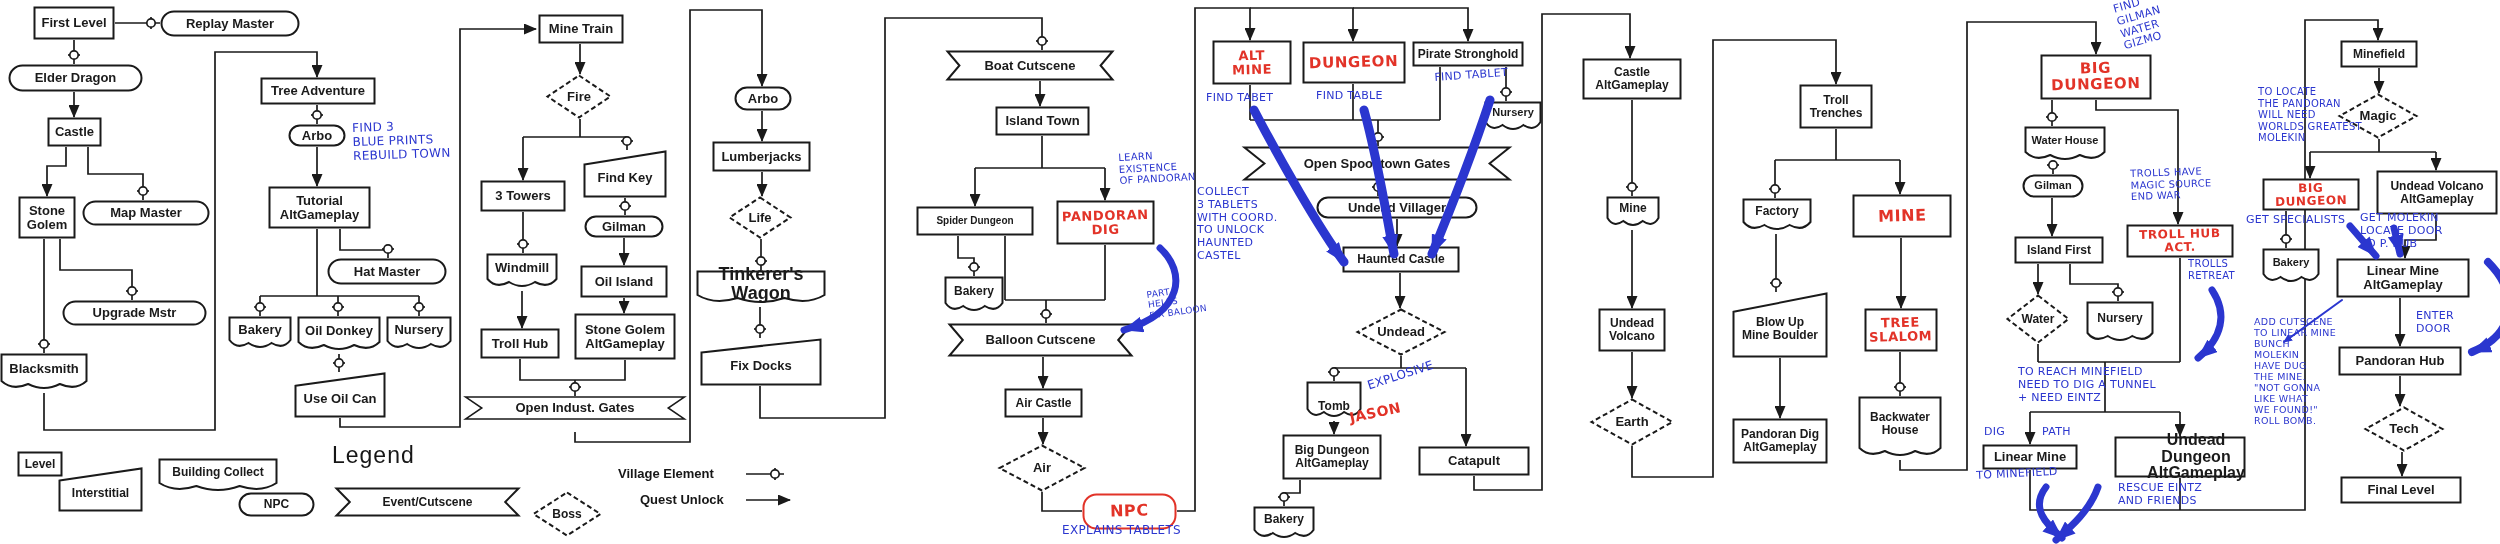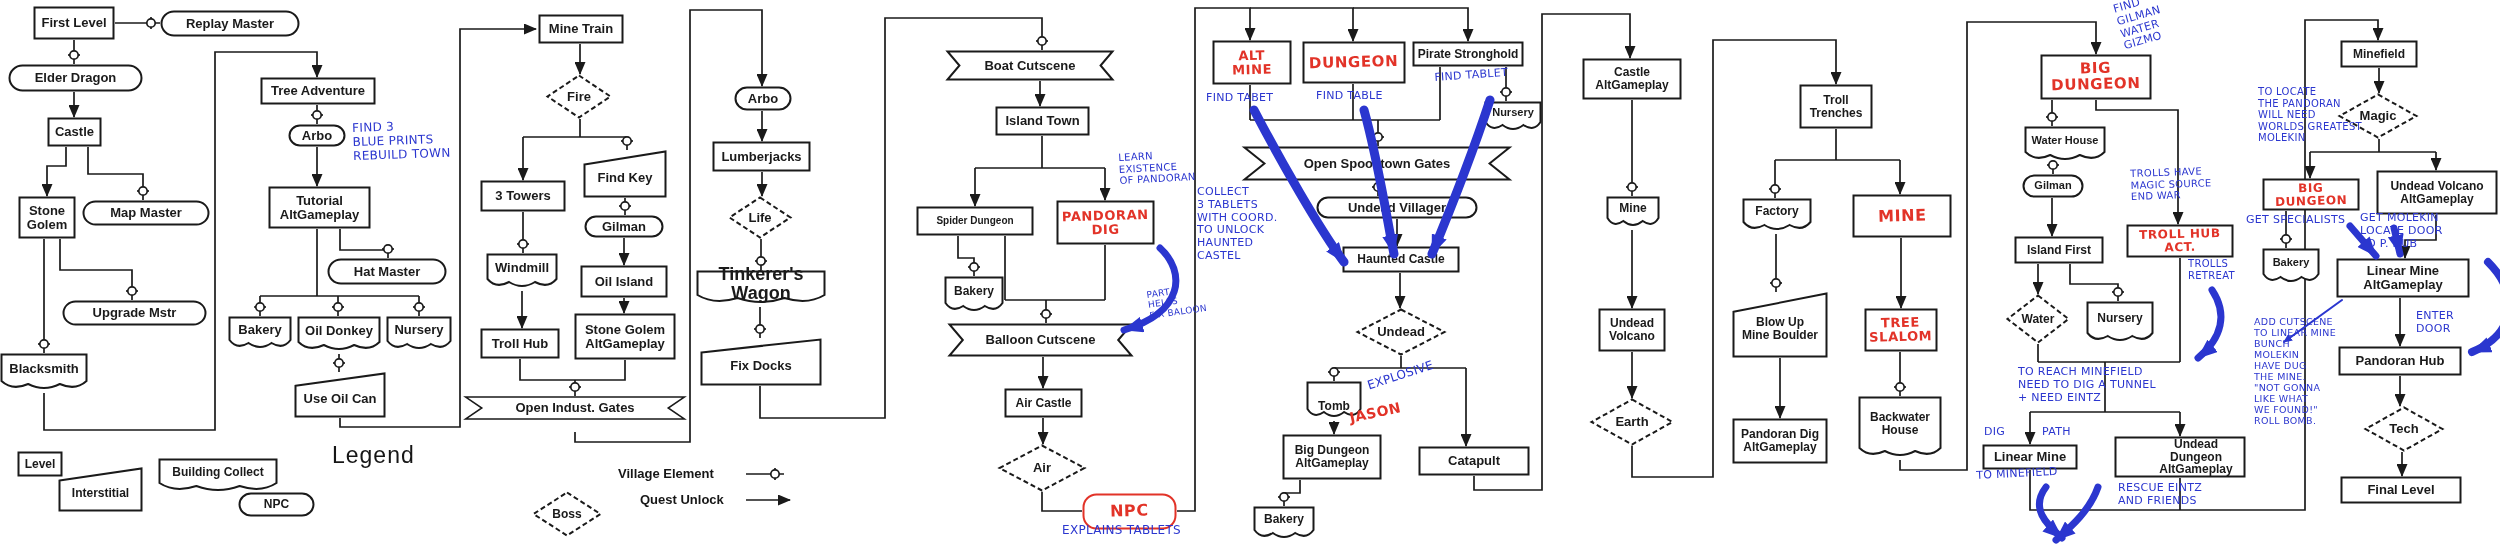--- a/index.html
+++ b/index.html
@@ -673,21 +673,21 @@
     <div class="node t-level" style="left: 1982px; top: 444px; width: 96px; height: 26px;">
       <svg viewBox="0 0 96 26" preserveAspectRatio="none">
         <rect x="1.5" y="1.5" width="93" height="23" fill="#fff" stroke="#1a1a1a" stroke-width="2"></rect>
       </svg>
       <span class="lbl">Linear Mine</span>
     </div>
     <div class="node t-level" style="left: 2114px; top: 436px; width: 132px; height: 42px;">
       <svg viewBox="0 0 132 42" preserveAspectRatio="none">
         <rect x="1.5" y="1.5" width="129" height="39" fill="#fff" stroke="#1a1a1a" stroke-width="2"></rect>
       </svg>
-      <span class="lbl" style="font-size: 12px; margin-left: 32px;">Undead Dungeon
+      <span class="lbl" style="font-size: 16px; margin-left: 32px;">Undead Dungeon
 AltGameplay</span>
     </div>
     <div class="node t-level" style="left: 2340px; top: 40px; width: 78px; height: 28px;">
       <svg viewBox="0 0 78 28" preserveAspectRatio="none">
         <rect x="1.5" y="1.5" width="75" height="25" fill="#fff" stroke="#1a1a1a" stroke-width="2"></rect>
       </svg>
       <span class="lbl" style="font-size: 12px;">Minefield</span>
     </div>
     <div class="node t-boss" style="left: 2338px; top: 93px; width: 80px; height: 46px;">
       <svg viewBox="0 0 80 46" preserveAspectRatio="none">
@@ -755,20 +755,26 @@
       <svg viewBox="0 0 120 37" preserveAspectRatio="none">
         <path d="M1.5,1.5 L118.5,1.5 L118.5,25 Q103.2,35 81.60000000000001,28 Q60,36 38.4,28 Q16.8,35 1.5,25 Z" fill="#fff" stroke="#1a1a1a" stroke-width="2"></path>
       </svg>
       <span class="lbl" style="font-size: 12px;">Building Collect</span>
     </div>
     <div class="node t-npc" style="left: 238px; top: 492px; width: 77px; height: 25px;">
       <svg viewBox="0 0 77 25" preserveAspectRatio="none">
         <rect x="1.5" y="1.5" width="74" height="22" rx="11.5" fill="#fff" stroke="#1a1a1a" stroke-width="2"></rect>
       </svg>
       <span class="lbl" style="font-size: 12px;">NPC</span>
+    </div>
+    <div class="node t-event" style="left: 335px; top: 487px; width: 185px; height: 30px;">
+      <svg viewBox="0 0 185 30" preserveAspectRatio="none">
+        <polygon points="1.5,1.5 183.5,1.5 170.20000000000002,15 183.5,28.5 1.5,28.5 14.8,15" fill="#fff" stroke="#1a1a1a" stroke-width="2"></polygon>
+      </svg>
+      <span class="lbl" style="font-size: 12px;">Event/Cutscene</span>
     </div>
     <div class="node t-boss" style="left: 532px; top: 491px; width: 70px; height: 46px;">
       <svg viewBox="0 0 70 46" preserveAspectRatio="none">
         <polygon points="35,1.5 68.5,23 35,44.5 1.5,23" fill="#fff" stroke="#1a1a1a" stroke-width="2" stroke-dasharray="5 3"></polygon>
       </svg>
       <span class="lbl" style="font-size: 12px;">Boss</span>
     </div>
     <div class="note nb" style="left: 352px; top: 122px; font-size: 12px; transform: rotate(-2deg);">FIND 3
 BLUE PRINTS
 REBUILD TOWN</div>

